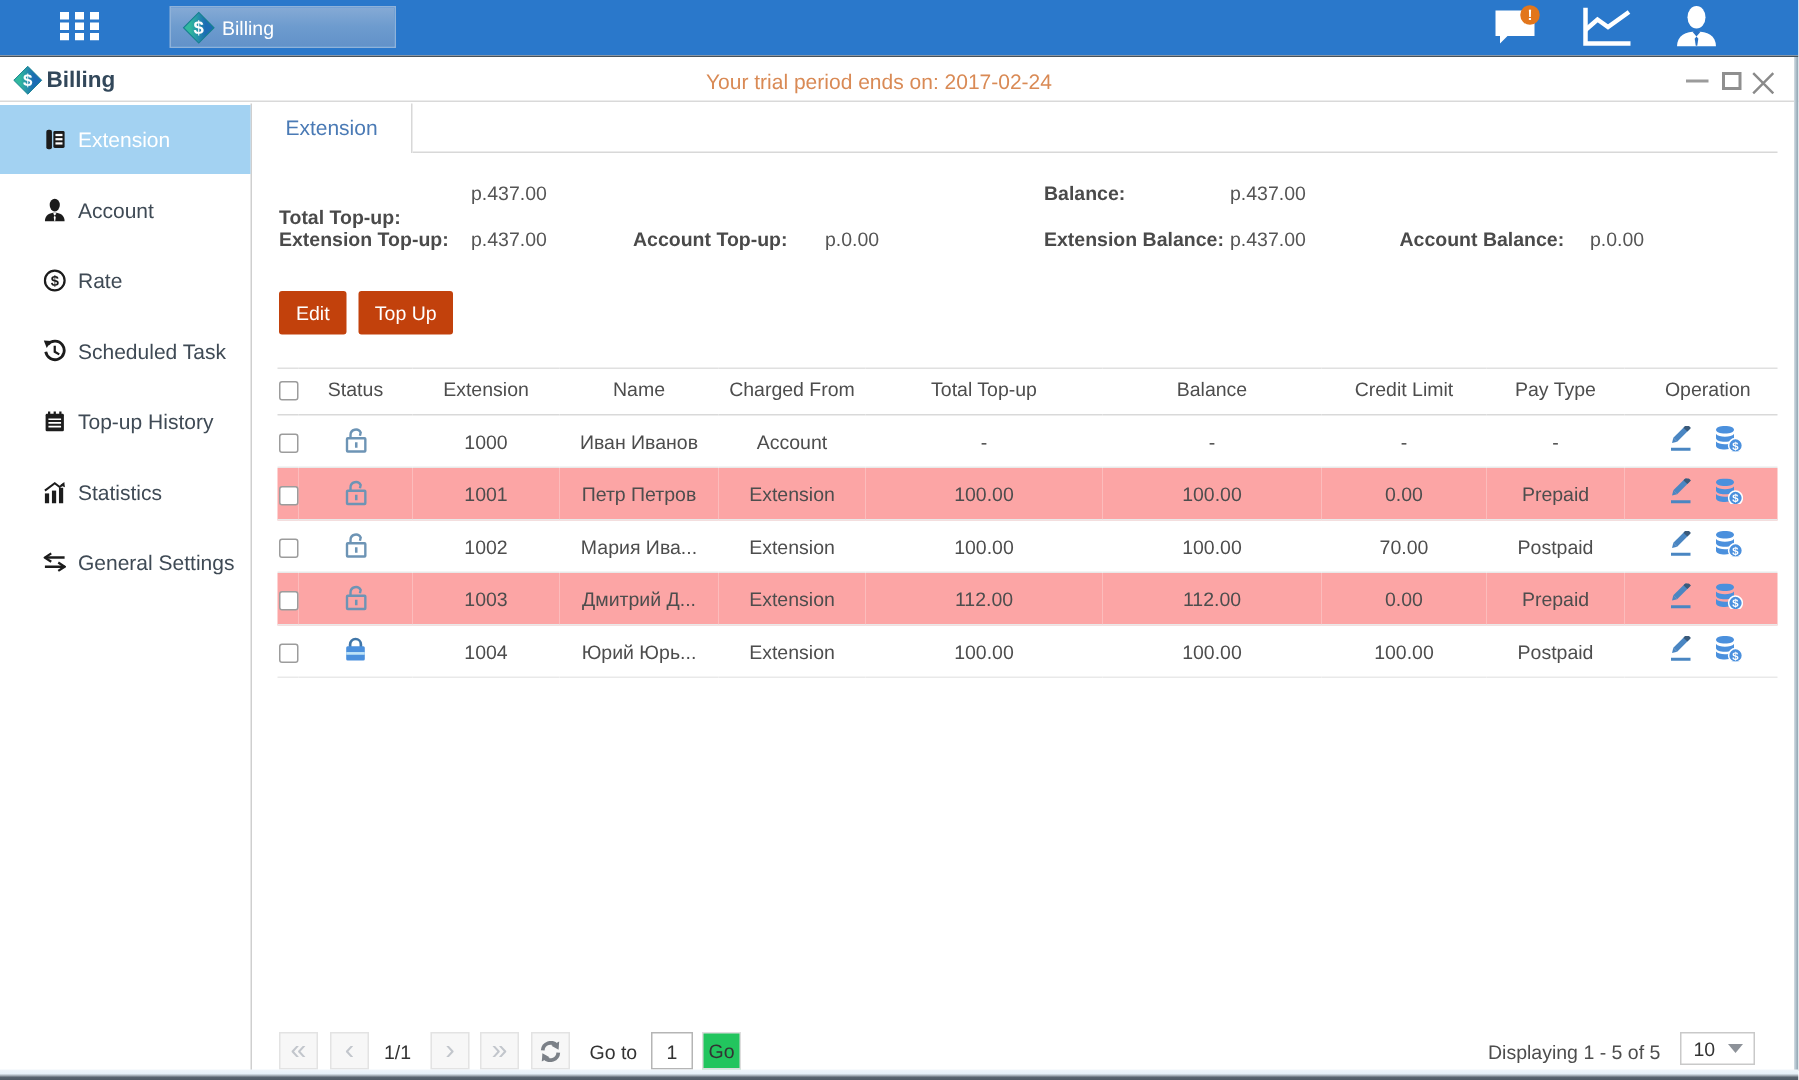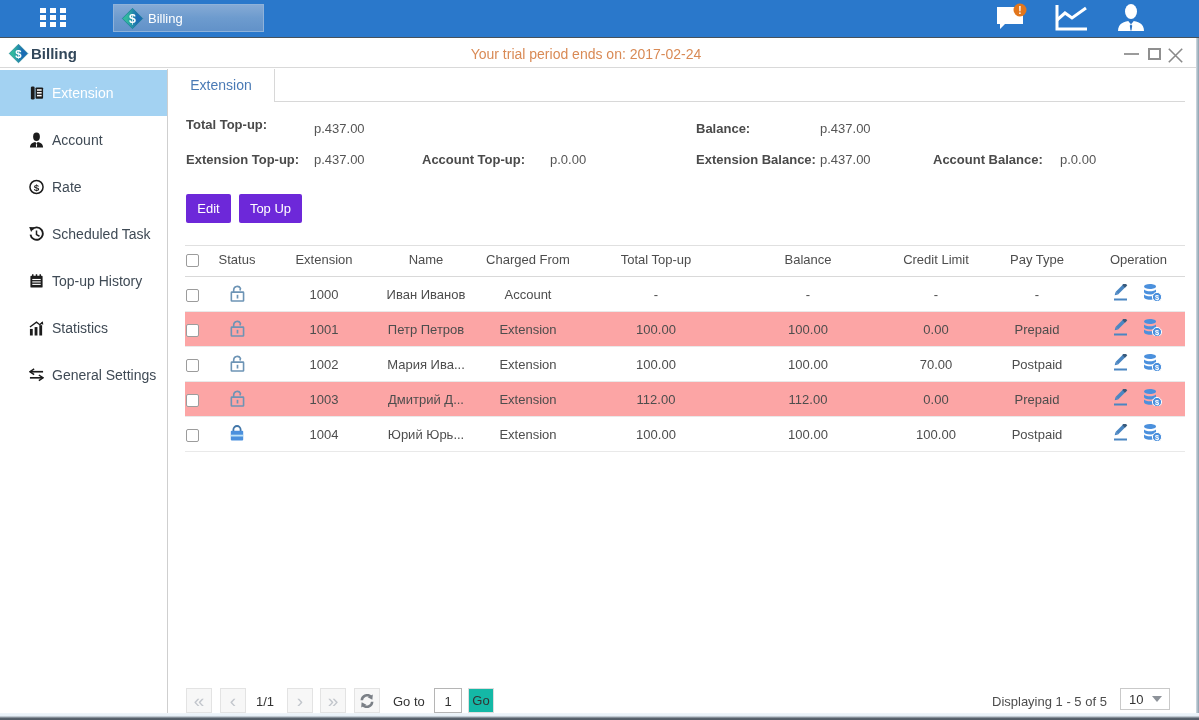--- a/index.html
+++ b/index.html
@@ -32,38 +32,38 @@
 
 #content { position:absolute; left:168px; top:69px; width:1031px; height:648px; background:#fff; }
 #tabbar { position:absolute; left:0; top:0; width:1017px; height:32px; }
 #tabline { position:absolute; left:107px; right:0; top:32px; height:1px; background:#d8d8d8; }
 #activetab { position:absolute; left:0; top:0; width:107px; height:33px; background:#fff;
   border-right:1px solid #d8d8d8; text-align:center; line-height:32px; color:#4a7ab5; font-size:14px; }
 
 .lbl { font-weight:bold; color:#4a4a4a; position:absolute; font-size:13px; }
 .val { position:absolute; color:#555; font-size:13px; }
 
-.btn { position:absolute; background:#6d28d9; color:#fff; border-radius:2px; text-align:center;
+.btn { position:absolute; background:#c2410c; color:#fff; border-radius:2px; text-align:center;
   font-size:13px; line-height:29px; height:29px; }
 
 
 #grid { position:absolute; left:17px; top:176px; width:1000px; border-collapse:collapse; table-layout:fixed; }
 #grid th { font-weight:normal; color:#4d4d4d; font-size:13px; height:31px; line-height:20px; vertical-align:top; padding-top:4px;
   border-top:1px solid #e0e0e0; border-bottom:1px solid #d9d9d9; text-align:center;margin-top:32px; }
 #grid td { height:35px; text-align:center; color:#4d4d4d; font-size:13px; border-bottom:1px solid #e9e9e9; }
 #grid td.opc { text-align:left; padding-left:29px; }
 #grid th.opc { padding-left:9px; }
 #grid tr.alt td { background:#fca5a5; }
 .cb { display:inline-block; width:13px; height:13px; border:1px solid #9c9c9c; border-radius:2px; background:#fff; vertical-align:middle; }
 .pbtn { position:absolute; width:26px; height:25px; background:#f7f7f7; border:1px solid #e3e3e3;
   display:flex; align-items:center; justify-content:center; }
 .parr { color:#c2c6cc; font-size:19px; font-family:"Liberation Sans",sans-serif; }
 #gotoinput { position:absolute; width:28px; height:25px; border:1px solid #b5b5b5; text-align:center;
   line-height:25px; color:#333; background:#fff; }
-#gobtn { position:absolute; width:26px; height:25px; background:#14b8a6; border:1px solid #ddd;
+#gobtn { position:absolute; width:26px; height:25px; background:#22c55e; border:1px solid #ddd;
   text-align:center; line-height:23px; color:#333; }
 #pagesel { position:absolute; width:50px; height:22px; border:1px solid #c9c9c9; background:#fff; color:#333; }
 #pagesel .tri { position:absolute; right:7px; top:7px; width:0; height:0;
   border-left:5px solid transparent; border-right:5px solid transparent; border-top:6px solid #8d9299; }
 
 
 #bottomedge { position:absolute; left:0; top:713px; width:1199px; height:7px;
   background:linear-gradient(180deg,#eff5fa 0%, #e7f0f8 40%, #a3acb5 58%, #59636e 74%, #515b66 100%); }
 </style>
 </head>
@@ -215,21 +215,21 @@
       <span>General Settings</span>
     </div>
 </div>
 
 <div id="content">
   <div id="tabbar">
     <div id="tabline"></div>
     <div id="activetab">Extension</div>
   </div>
 
-  <div class="lbl" style="left:18px; top:48px;">Total Top-up:</div>
+  <div class="lbl" style="left:18px; top:68px;">Total Top-up:</div>
   <div class="val" style="left:146px; top:52px;">p.437.00</div>
   <div class="lbl" style="left:528px; top:52px;">Balance:</div>
   <div class="val" style="left:652px; top:52px;">p.437.00</div>
 
   <div class="lbl" style="left:18px; top:83px;">Extension Top-up:</div>
   <div class="val" style="left:146px; top:83px;">p.437.00</div>
   <div class="lbl" style="left:254px; top:83px;">Account Top-up:</div>
   <div class="val" style="left:382px; top:83px;">p.0.00</div>
   <div class="lbl" style="left:528px; top:83px;">Extension Balance:</div>
   <div class="val" style="left:652px; top:83px;">p.437.00</div>

